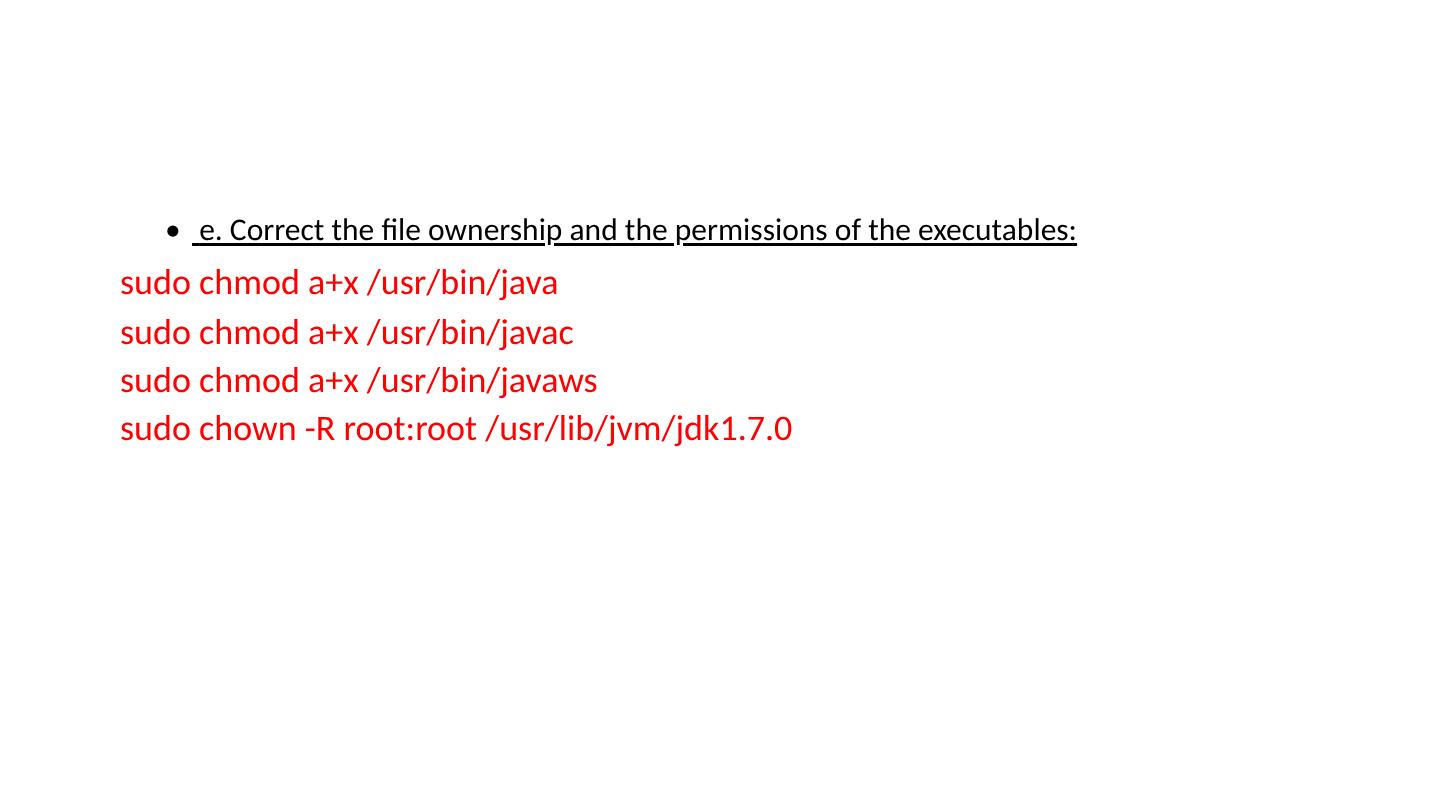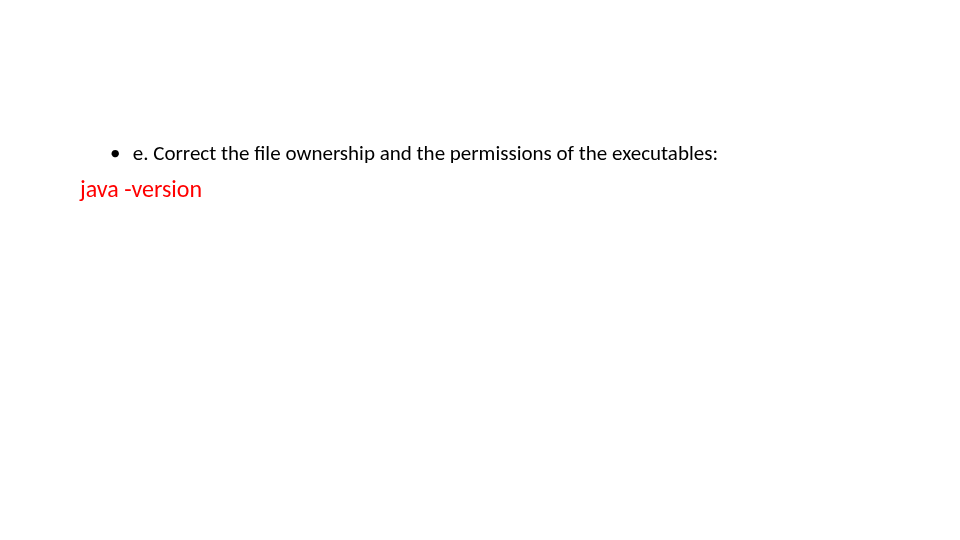--- a/index.html
+++ b/index.html
@@ -19,20 +19,21 @@
     padding-top: 140px;
     padding-left: 80px;
     padding-right: 60px;
   }
   .bullet-line {
     font-size: 21px;
     line-height: 1.3;
     color: #000000;
     margin-left: 30px;
     margin-bottom: 6px;
+    text-decoration: underline;
   }
   .bullet-line .dot {
     display: inline-block;
     width: 18px;
   }
   .cmd-block {
     margin-top: 4px;
     margin-bottom: 6px;
   }
   .cmd-line {
@@ -45,19 +46,22 @@
 </head>
 <body>
 
 <div class="slide">
 
   <div class="bullet-line">
     <span class="dot">•</span>
     <span>e. Correct the file ownership and the permissions of the executables:</span>
   </div>
 
+  <div class="cmd-block">
+    <div class="cmd-line">sudo chmod a+x /usr/bin/java</div>
+    <div class="cmd-line">sudo chmod a+x /usr/bin/javac</div>
+    <div class="cmd-line">sudo chmod a+x /usr/bin/javaws</div>
+    <div class="cmd-line">sudo chown -R root:root /usr/lib/jvm/jdk1.7.0</div>
+  </div>
 
 
-  <div class="cmd-block">
-    <div class="cmd-line">java -version</div>
-  </div>
 
 </div>
 
 </body></html>

